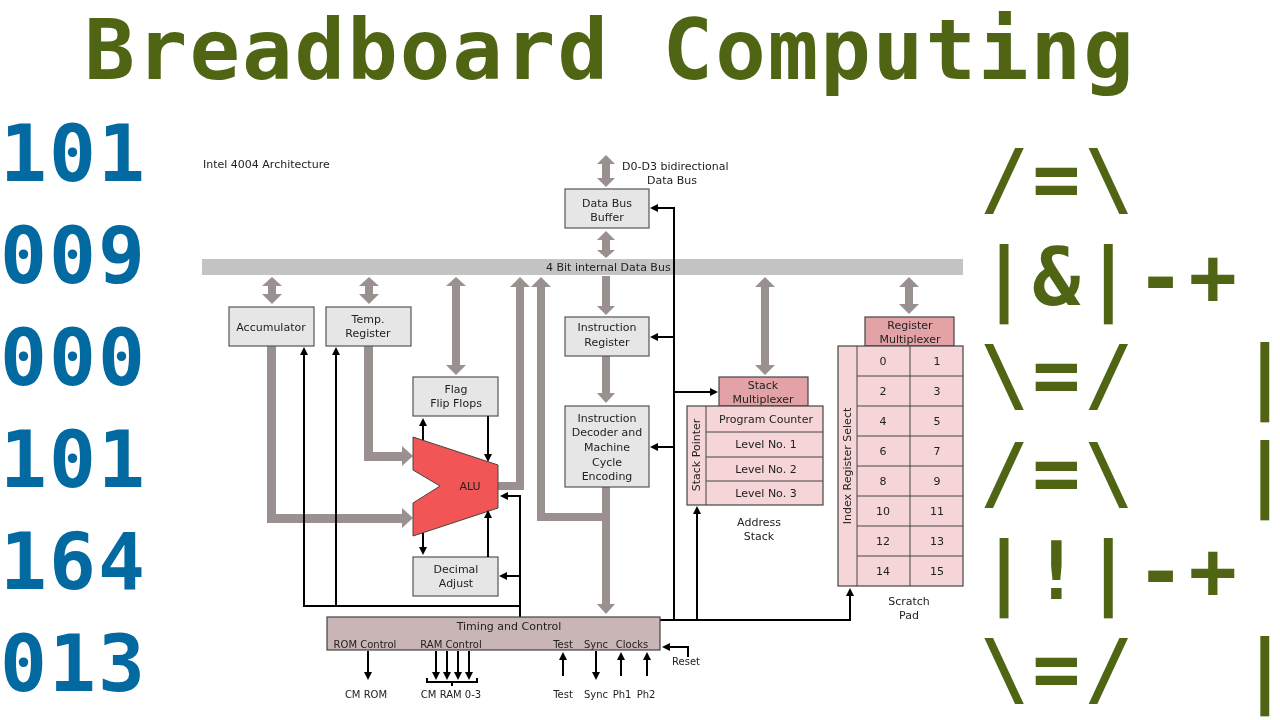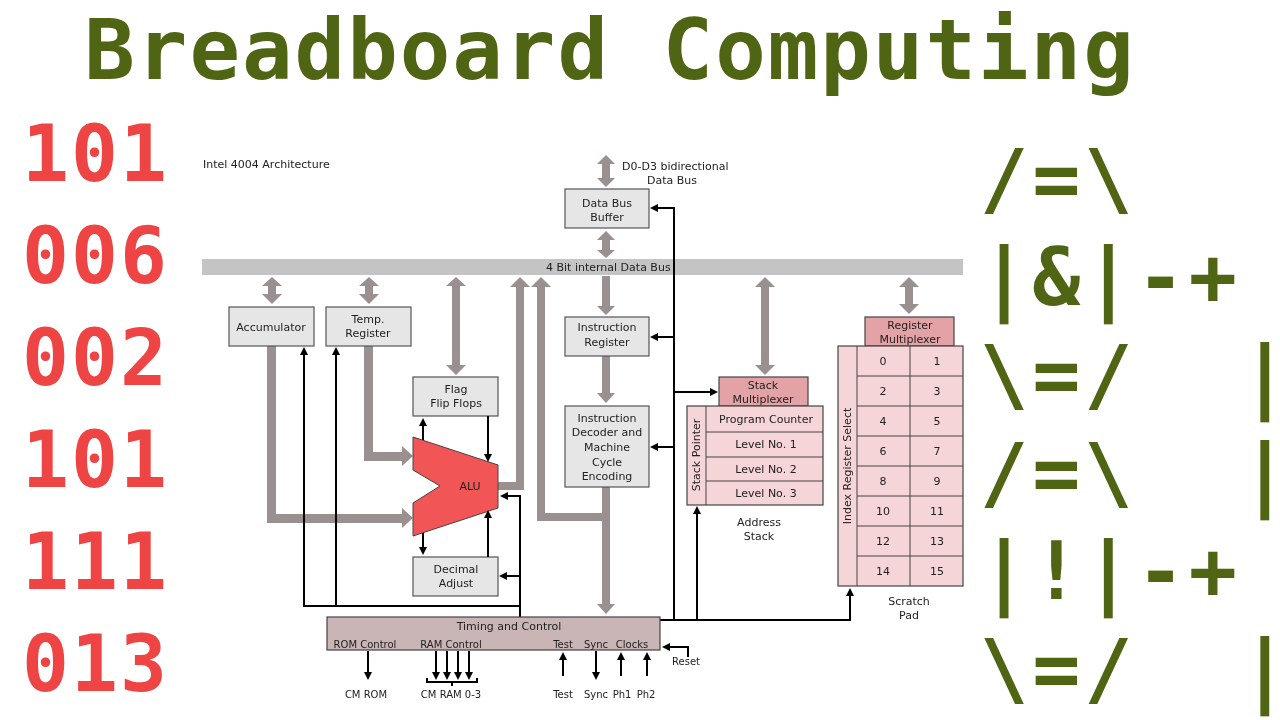--- a/index.html
+++ b/index.html
@@ -1,31 +1,31 @@
 <!DOCTYPE html>
 <html><head>
 <meta charset="utf-8">
 <style>
   html, body { margin: 0; padding: 0; }
   body { width: 1280px; height: 720px; background: #ffffff; position: relative; overflow: hidden; font-family: "DejaVu Sans", sans-serif; }
   .title { position: absolute; left: 0; top: 8px; width: 1280px; text-align: center; font-family: "DejaVu Sans Mono", monospace; font-weight: bold; font-size: 84px; color: #4f6513; letter-spacing: 2px; line-height: 1; margin-left: -30px; }
-  .binary { position: absolute; left: 22px; font-family: "DejaVu Sans Mono", monospace; font-weight: bold; font-size: 78px; color: #ef4444; line-height: 1; letter-spacing: 2px; }
+  .binary { position: absolute; left: 0; font-family: "DejaVu Sans Mono", monospace; font-weight: bold; font-size: 78px; color: #0369a1; line-height: 1; letter-spacing: 2px; }
   .gates { position: absolute; left: 980px; font-family: "DejaVu Sans Mono", monospace; font-weight: bold; font-size: 80px; color: #4f6513; line-height: 1; white-space: pre; letter-spacing: 4px; }
   svg text { font-family: "DejaVu Sans", sans-serif; fill: #222; }
 </style>
 </head>
 <body>
 
 <div class="title">Breadboard Computing</div>
 
 <div class="binary" style="top:115px">101</div>
-<div class="binary" style="top:217px">006</div>
-<div class="binary" style="top:319px">002</div>
+<div class="binary" style="top:217px">009</div>
+<div class="binary" style="top:319px">000</div>
 <div class="binary" style="top:421px">101</div>
-<div class="binary" style="top:523px">111</div>
+<div class="binary" style="top:523px">164</div>
 <div class="binary" style="top:625px">013</div>
 
 <div class="gates" style="top:140px">/=\</div>
 <div class="gates" style="top:238px">|&amp;|-+</div>
 <div class="gates" style="top:336px">\=/  |</div>
 <div class="gates" style="top:434px">/=\  |</div>
 <div class="gates" style="top:532px">|!|-+</div>
 <div class="gates" style="top:630px">\=/  |</div>
 
 <svg width="1280" height="720" style="position:absolute;left:0;top:0">

